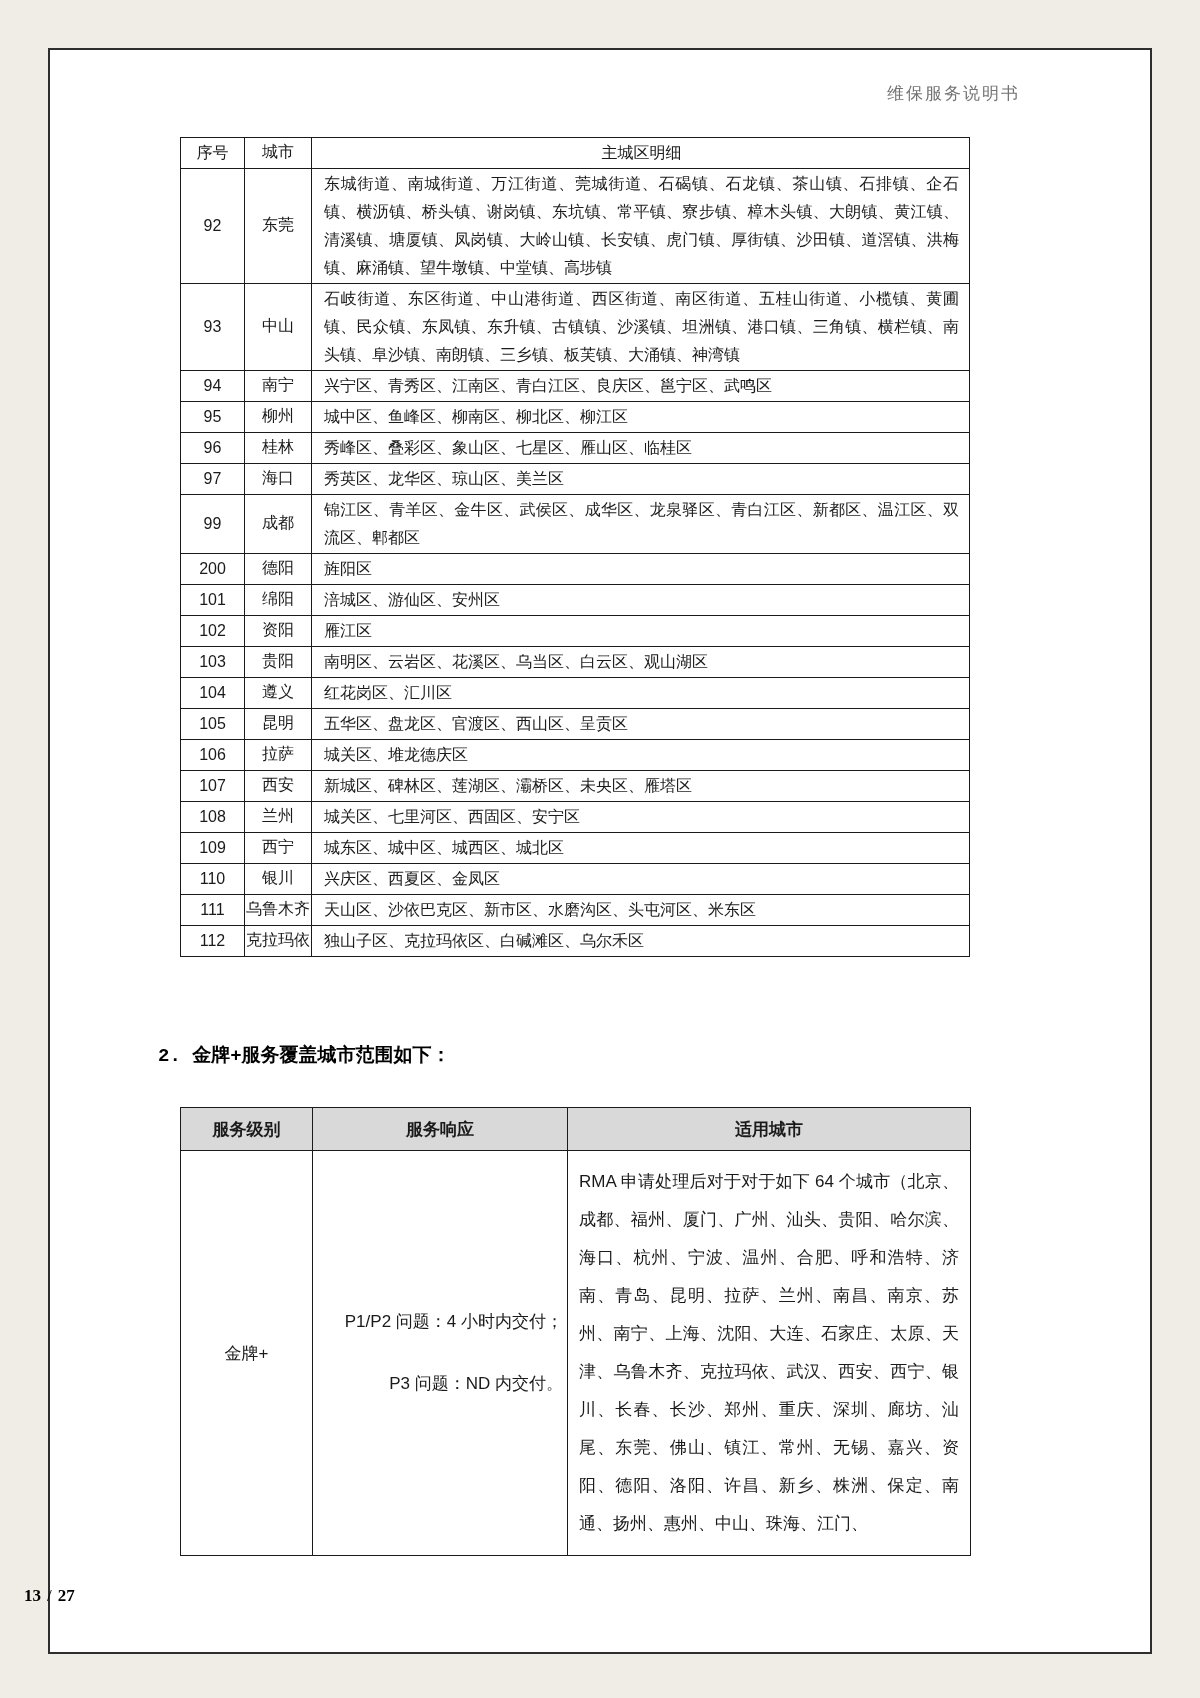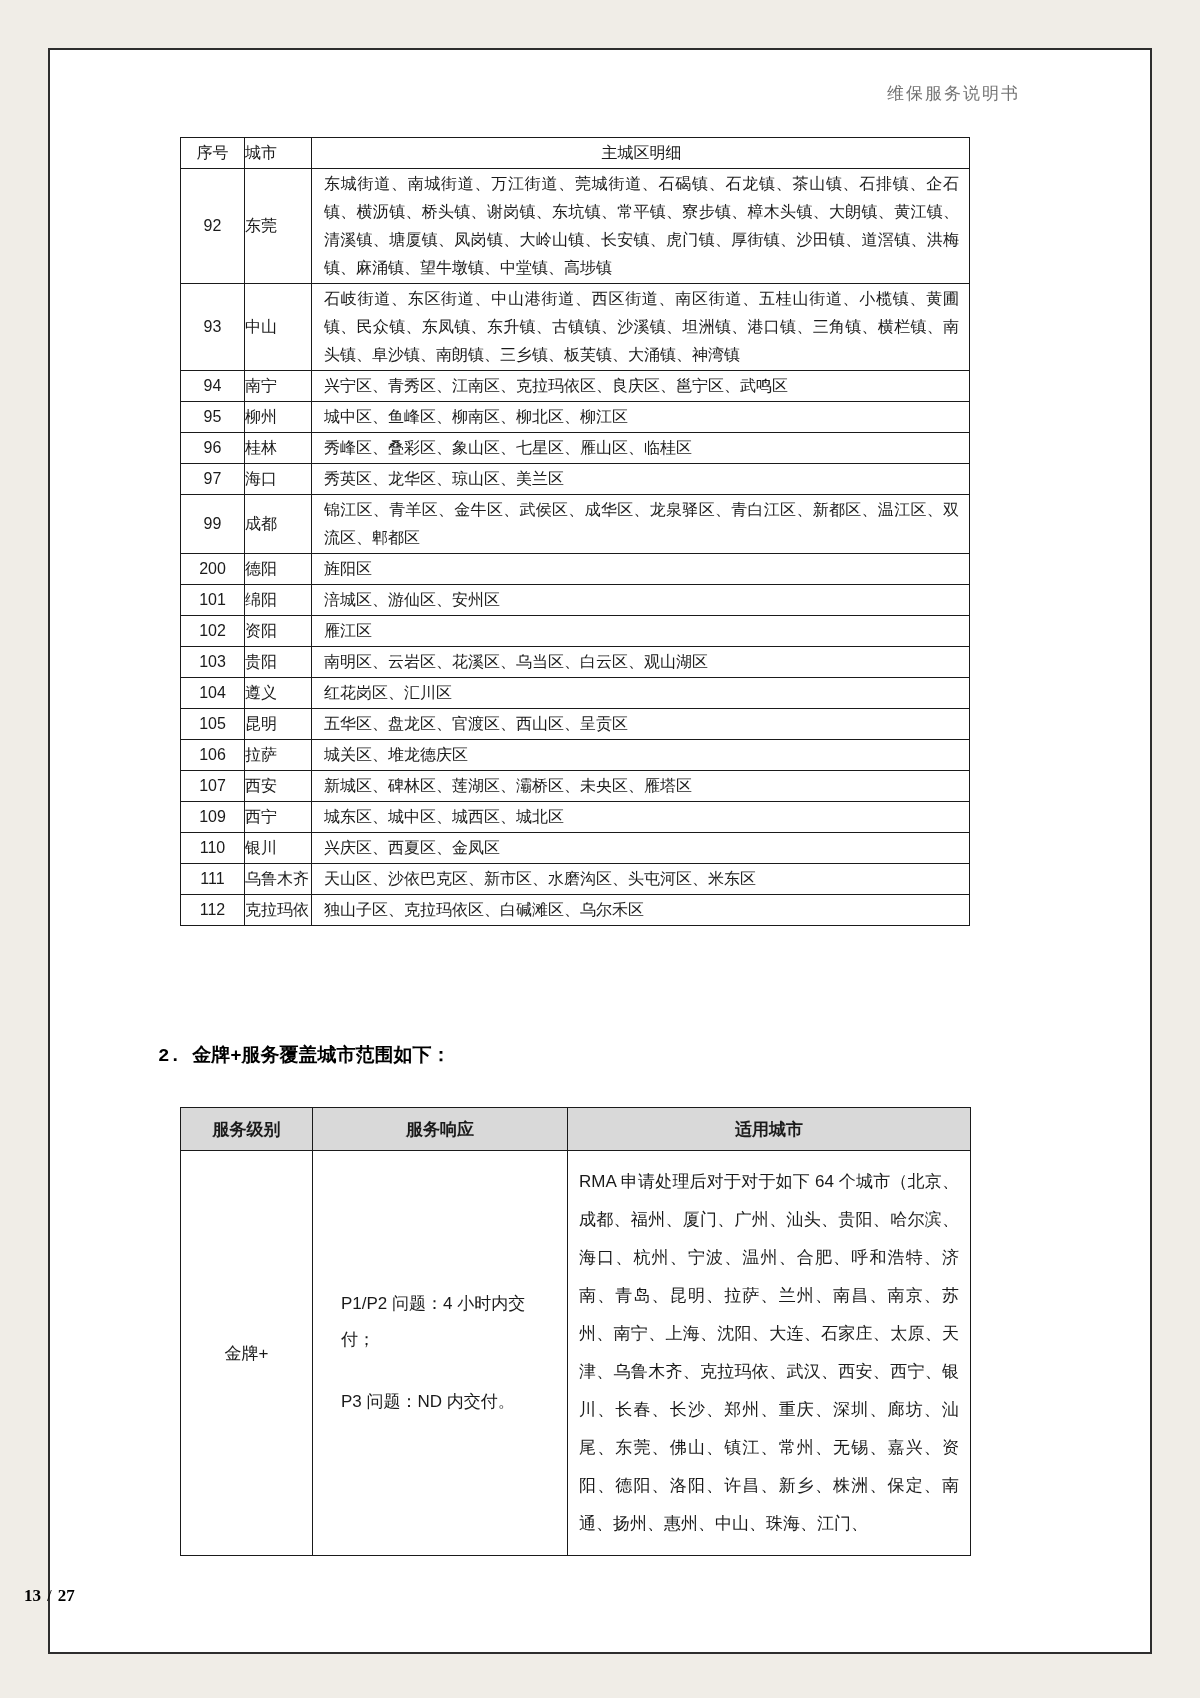--- a/index.html
+++ b/index.html
@@ -20,40 +20,40 @@
   }
   table{border-collapse:collapse;table-layout:fixed;}
   
   .t1{
     position:absolute;left:130px;top:87px;width:790px;
     font-size:16px;color:#1a1a1a;
   }
   .t1 th,.t1 td{border:1px solid #1a1a1a;box-sizing:border-box;}
   .t1 th{height:30px;font-weight:normal;text-align:center;padding:0;margin-left:48px;}
   .t1 .c-no{width:64px;text-align:center;padding:1px 2px;line-height:28px;}
-  .t1 .c-city{width:67px;text-align:left;padding:1px 0;line-height:28px;word-break:break-all;}
+  .t1 .c-city{width:67px;text-align:center;padding:1px 0;line-height:28px;word-break:break-all;font-family:Liberation Mono, monospace;}
   .t1 .c-d{text-align:justify;padding:1px 10px 1px 12px;line-height:28px;}
   
   .sec-heading{
     position:absolute;left:108px;top:992px;margin:0;
     font-size:19px;font-weight:bold;color:#000;font-family:Liberation Mono, monospace;
   }
   
   .t2{
     position:absolute;left:130px;top:1057px;width:790px;
     font-size:17px;color:#1a1a1a;
   }
   .t2 th,.t2 td{border:1px solid #1a1a1a;box-sizing:border-box;}
   .t2 th{height:43px;background:#d9d9d9;font-weight:bold;text-align:center;padding:8px;}
   .t2 .w-level{width:132px;}
   .t2 .w-resp{width:255px;}
   .t2 .w-cities{width:403px;}
   .t2 td{vertical-align:middle;height:390px;}
   .t2 .c-level{text-align:center;}
-  .t2 .c-resp{text-align:left;line-height:36px;padding:0 28px;}
+  .t2 .c-resp{text-align:right;line-height:36px;padding:0 4px;}
   .t2 .c-resp .resp-line2{margin-top:26px;}
   .t2 .c-cities{vertical-align:top;text-align:justify;line-height:38px;padding:12px 11px;}
   
   .page-footer{
     position:absolute;bottom:46px;left:0;width:100%;
     font-family:"Liberation Serif","DejaVu Serif",serif;font-size:17px;color:#000;
   }
   .page-footer .inner{position:relative;left:-26px;}
   .page-footer .num{font-weight:bold;}
   .page-footer .sep{padding:0 6px;}
@@ -82,21 +82,21 @@
         <td class="c-d">东城街道、南城街道、万江街道、莞城街道、石碣镇、石龙镇、茶山镇、石排镇、企石镇、横沥镇、桥头镇、谢岗镇、东坑镇、常平镇、寮步镇、樟木头镇、大朗镇、黄江镇、清溪镇、塘厦镇、凤岗镇、大岭山镇、长安镇、虎门镇、厚街镇、沙田镇、道滘镇、洪梅镇、麻涌镇、望牛墩镇、中堂镇、高埗镇</td>
       </tr>
       <tr>
         <td class="c-no">93</td>
         <td class="c-city">中山</td>
         <td class="c-d">石岐街道、东区街道、中山港街道、西区街道、南区街道、五桂山街道、小榄镇、黄圃镇、民众镇、东凤镇、东升镇、古镇镇、沙溪镇、坦洲镇、港口镇、三角镇、横栏镇、南头镇、阜沙镇、南朗镇、三乡镇、板芙镇、大涌镇、神湾镇</td>
       </tr>
       <tr>
         <td class="c-no">94</td>
         <td class="c-city">南宁</td>
-        <td class="c-d">兴宁区、青秀区、江南区、克拉玛依区、良庆区、邕宁区、武鸣区</td>
+        <td class="c-d">兴宁区、青秀区、江南区、青白江区、良庆区、邕宁区、武鸣区</td>
       </tr>
       <tr>
         <td class="c-no">95</td>
         <td class="c-city">柳州</td>
         <td class="c-d">城中区、鱼峰区、柳南区、柳北区、柳江区</td>
       </tr>
       <tr>
         <td class="c-no">96</td>
         <td class="c-city">桂林</td>
         <td class="c-d">秀峰区、叠彩区、象山区、七星区、雁山区、临桂区</td>
@@ -143,20 +143,25 @@
       </tr>
       <tr>
         <td class="c-no">106</td>
         <td class="c-city">拉萨</td>
         <td class="c-d">城关区、堆龙德庆区</td>
       </tr>
       <tr>
         <td class="c-no">107</td>
         <td class="c-city">西安</td>
         <td class="c-d">新城区、碑林区、莲湖区、灞桥区、未央区、雁塔区</td>
+      </tr>
+      <tr>
+        <td class="c-no">108</td>
+        <td class="c-city">兰州</td>
+        <td class="c-d">城关区、七里河区、西固区、安宁区</td>
       </tr>
       <tr>
         <td class="c-no">109</td>
         <td class="c-city">西宁</td>
         <td class="c-d">城东区、城中区、城西区、城北区</td>
       </tr>
       <tr>
         <td class="c-no">110</td>
         <td class="c-city">银川</td>
         <td class="c-d">兴庆区、西夏区、金凤区</td>

